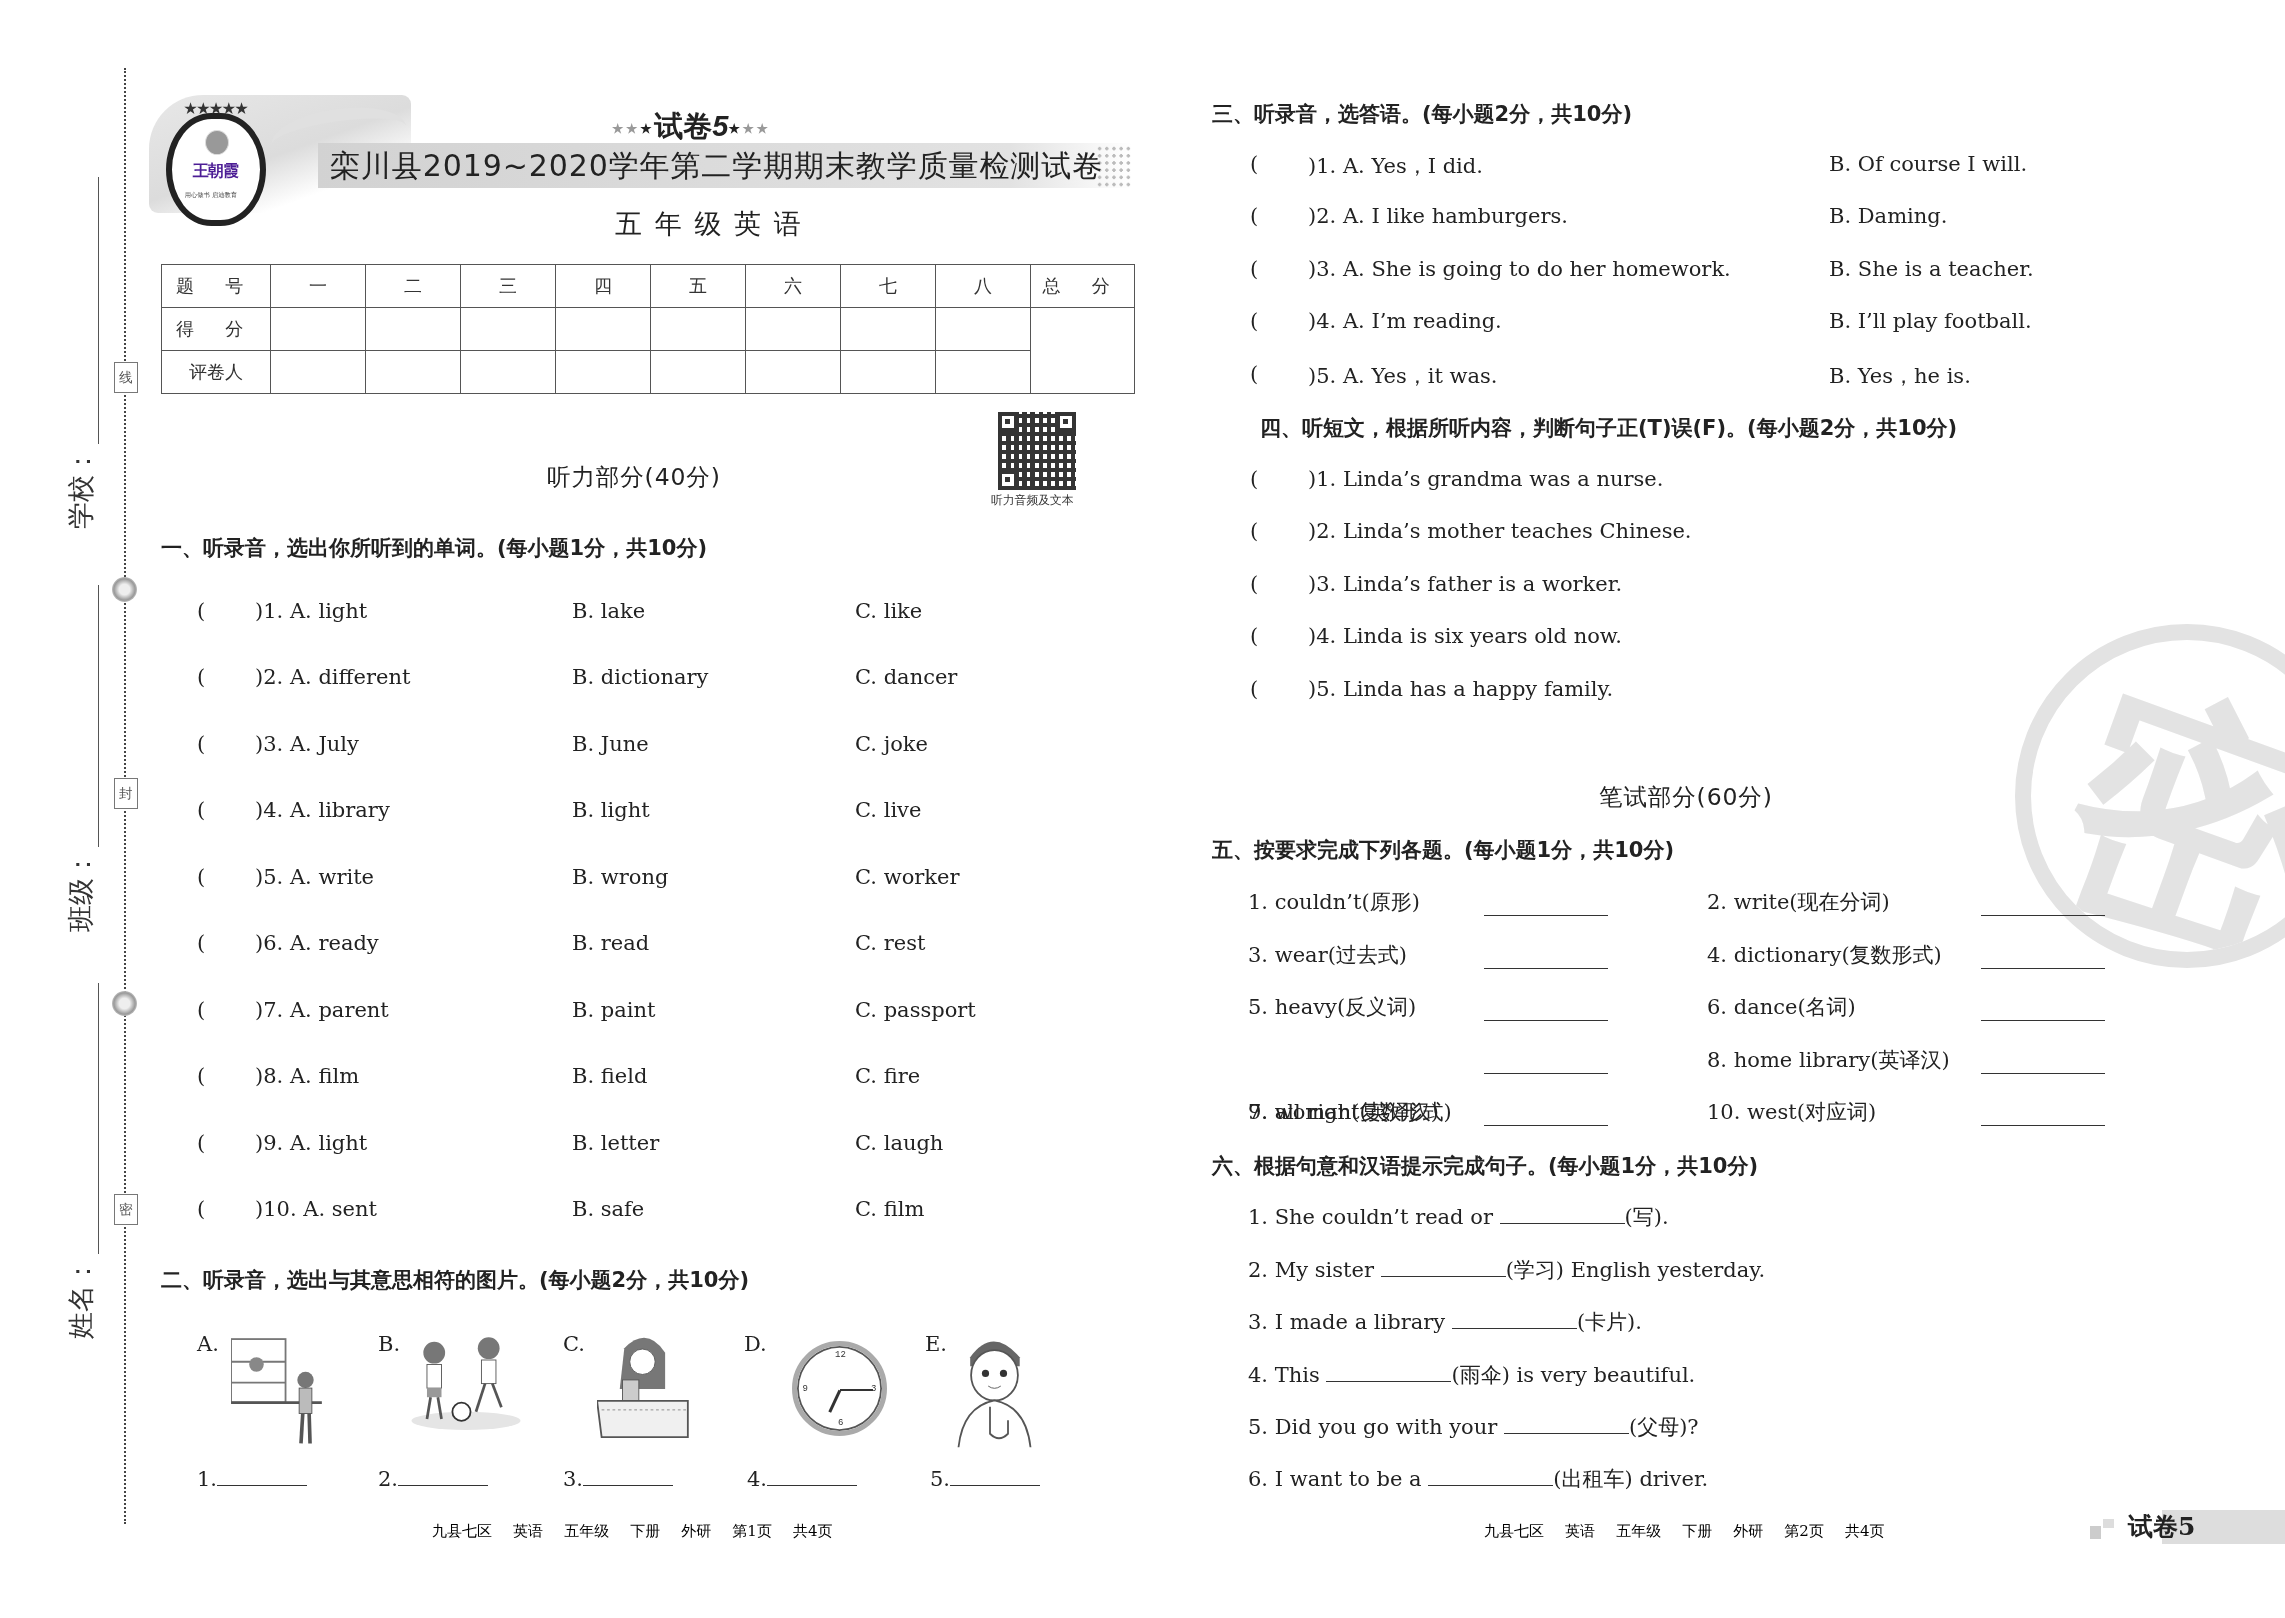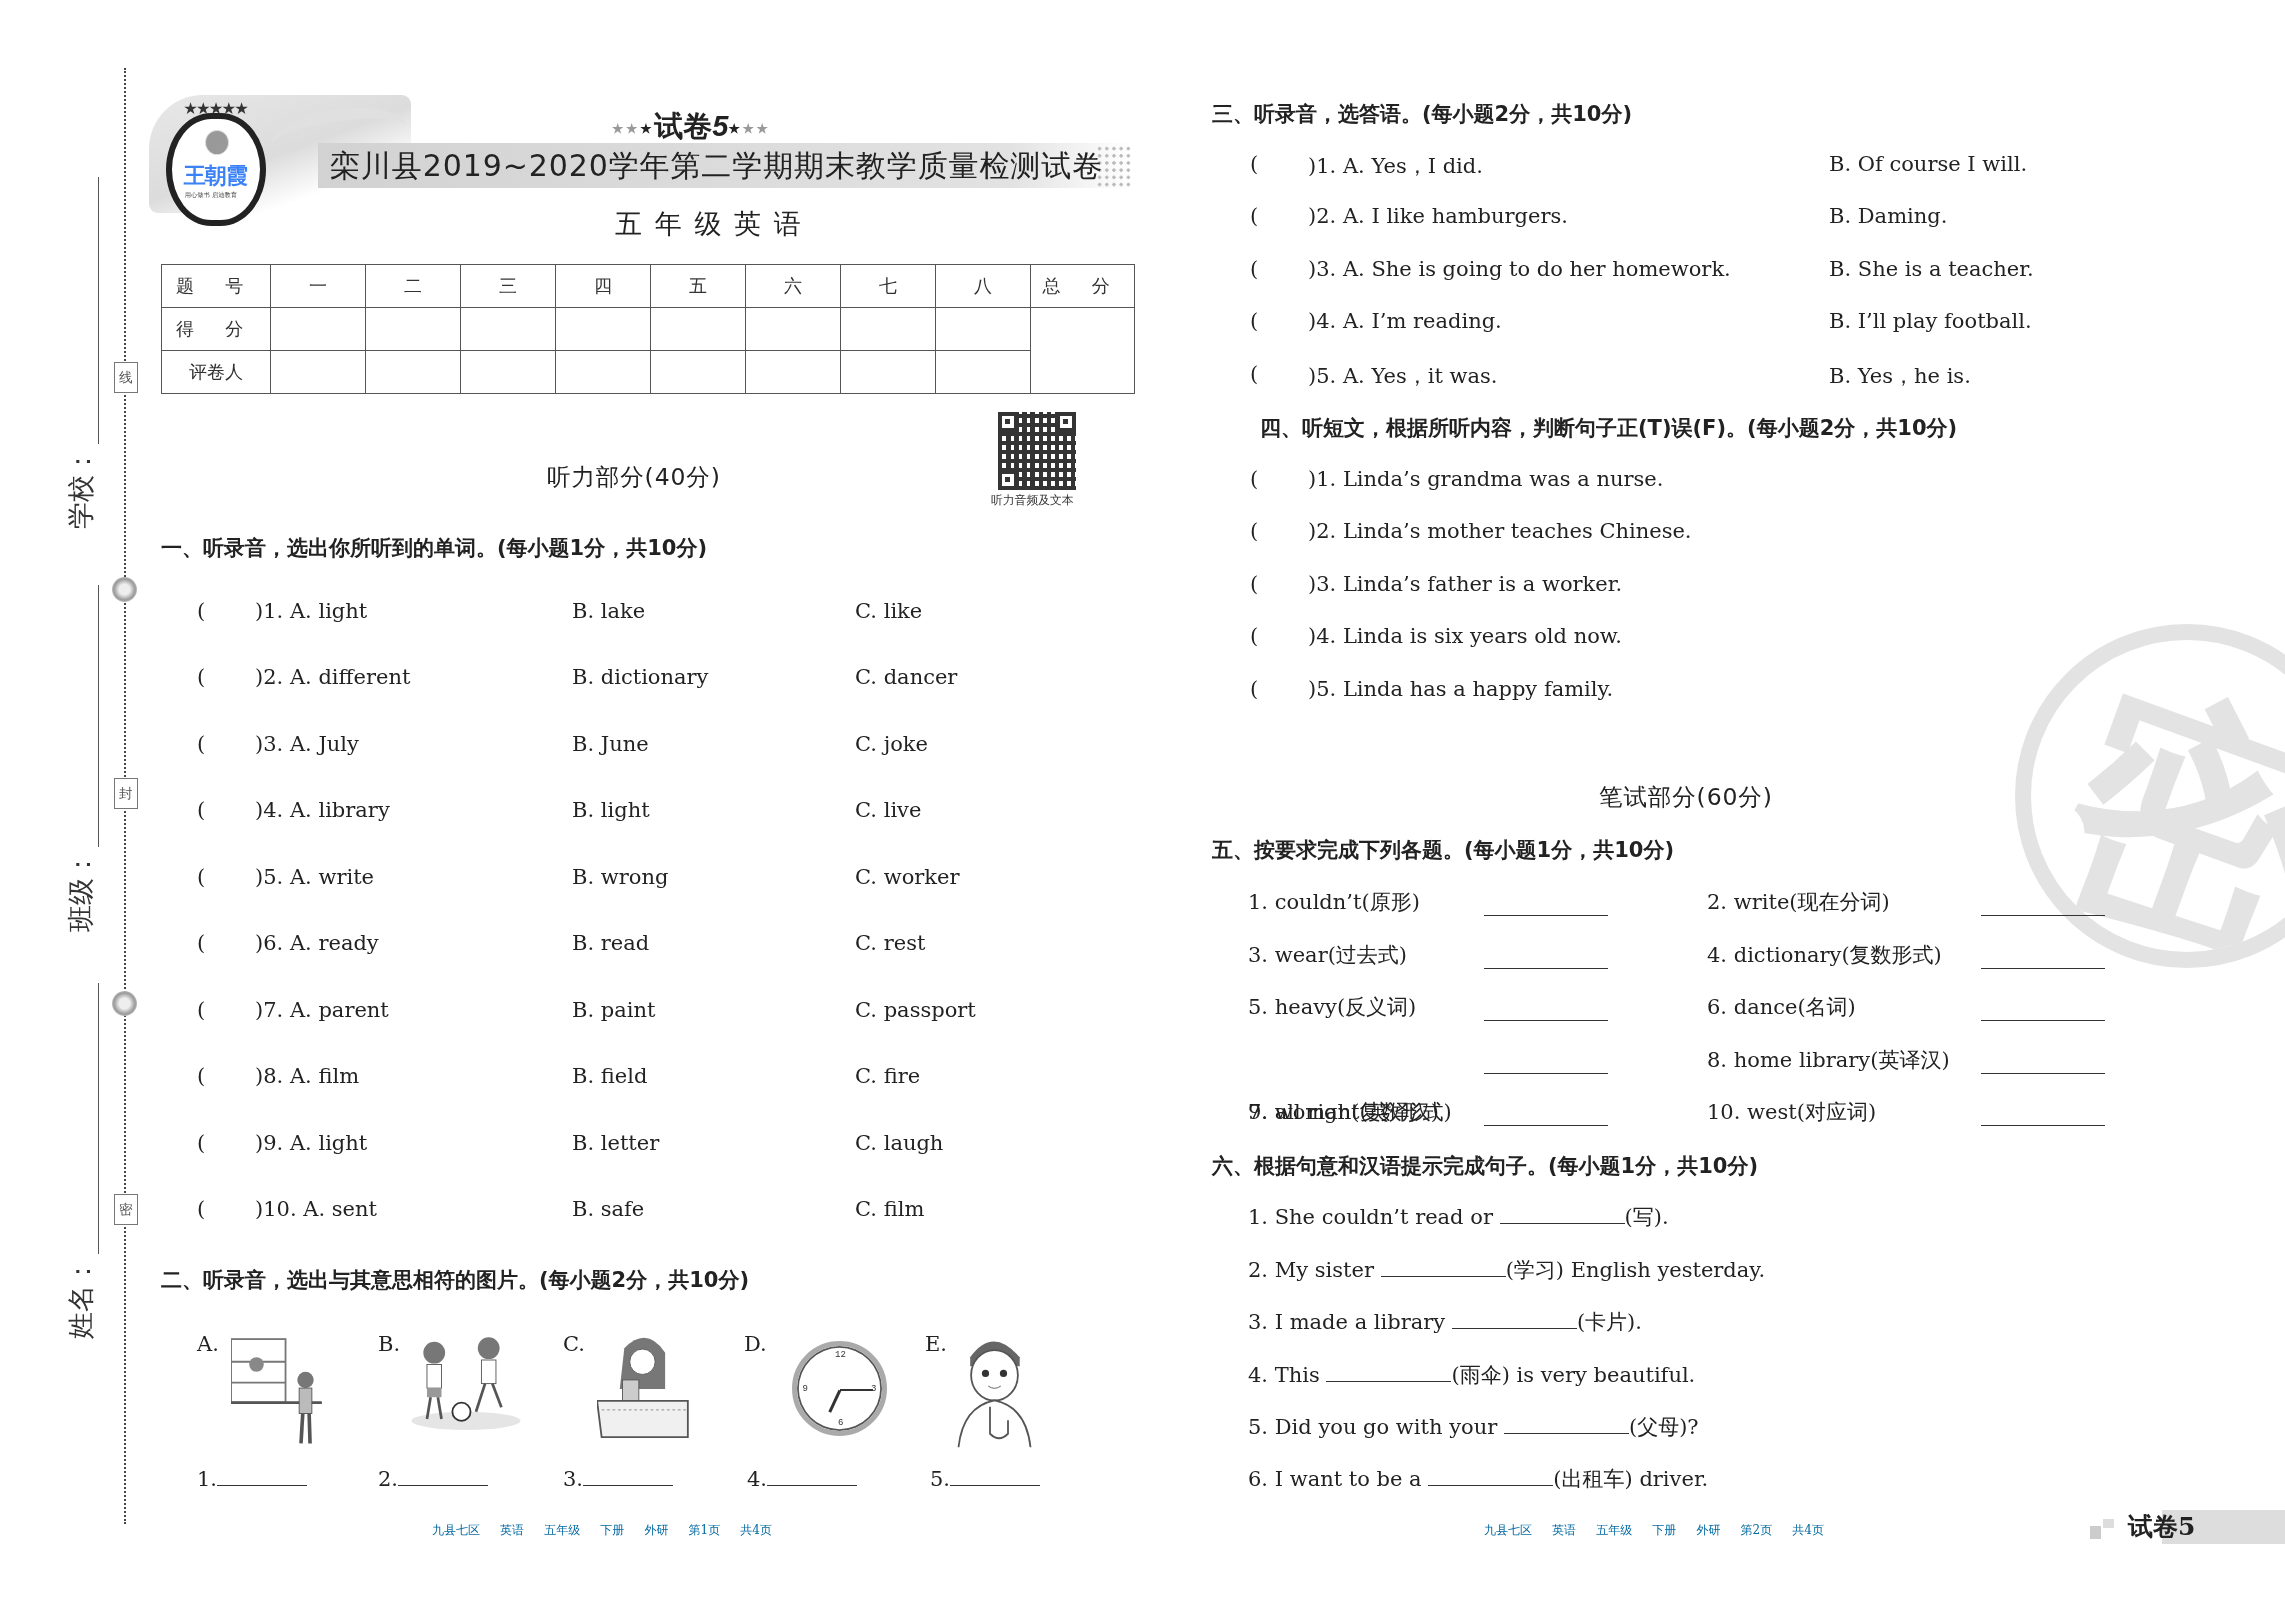--- a/index.html
+++ b/index.html
@@ -13,21 +13,21 @@
   .knot { position:absolute; left:112px; width:25px; height:25px; border-radius:50%; background:radial-gradient(circle,#eee 30%,#999 60%,#ddd 80%); }
   .field { position:absolute; left:63px; transform-origin:left top; transform:rotate(-90deg); font-size:27px; font-family:"DejaVu Sans",sans-serif; color:#333; display:flex; align-items:flex-end; }
   .field .ln { display:inline-block; border-bottom:1.8px solid #555; margin-left:3.6px; height:25px; }
 
   
   .ribbon { position:absolute; left:149px; top:95px; width:262px; height:118px; background:linear-gradient(160deg,#e5e5e5 0%,#d8d8d8 50%,transparent 75%); border-radius:54px 9px 72px 9px; opacity:.9; }
   .ribbon2 { position:absolute; left:271px; top:109px; width:136px; height:54px; border-top:12.7px solid #e0e0e0; border-radius:50%; transform:rotate(-8deg); }
   .logo { position:absolute; left:166px; top:113px; width:100px; height:113px; border-radius:50%/55%; border:6.3px solid #222; background:#fff; text-align:center; }
   .logo .stars { position:absolute; top:-20px; left:7.2px; width:72px; font-size:16.3px; color:#333; letter-spacing:-1.8px; }
   .logo .face { position:absolute; left:33px; top:11px; width:23.5px; height:25px; border-radius:50%; background:#999; border:1.8px solid #ddd; }
-  .logo .nm { position:absolute; left:5.4px; top:42px; width:76px; font-size:22px; font-weight:bold; font-family:Liberation Sans, sans-serif; letter-spacing:-0.9px; color:#3b82f6; }
+  .logo .nm { position:absolute; left:5.4px; top:42px; width:76px; font-size:16px; font-weight:bold; font-family:Liberation Sans, sans-serif; letter-spacing:-0.9px; color:#4c1d95; }
   .logo .sl { position:absolute; left:12.7px; top:72px; font-size:6.3px; color:#444; font-family:"DejaVu Sans",sans-serif; }
   .banner { position:absolute; left:318px; top:143px; width:814px; height:45px; background:linear-gradient(90deg,#d2d2d2,#e2e2e2 85%,rgba(220,220,220,0)); }
   .banner-dots { position:absolute; left:1096px; top:145px; width:36px; height:42px; background-image:radial-gradient(#bbb 30%,transparent 35%); background-size:7.2px 7.2px; }
   .title { position:absolute; left:330px; top:143px; font-size:30px; line-height:45px; color:#222; font-family:"DejaVu Sans",sans-serif; letter-spacing:0.9px; }
   .paper-no { position:absolute; left:612px; top:107px; font-size:29px; font-weight:bold; font-family:Liberation Sans, sans-serif; color:#222; }
   .paper-no .st { font-size:12.7px; color:#999; letter-spacing:2.7px; vertical-align:middle; }
   .paper-no .st.d { color:#222; }
   .subject { position:absolute; left:615px; top:206px; font-size:27px; letter-spacing:12.7px; font-family:"DejaVu Sans",sans-serif; color:#222; }
 
   
@@ -47,21 +47,21 @@
   .sec-title { font-size:21px; font-family:"DejaVu Sans",sans-serif; color:#222; font-weight:bold; }
   .item { font-size:21px; color:#222; }
 
   .pic { position:absolute; top:1330px; width:109px; height:136px; }
   .clock { position:absolute; left:792px; top:1341px; width:95px; height:95px; border-radius:50%; border:5.4px solid #aaa; box-shadow:inset 0 0 0 1.8px #555; background:#fff; }
   .clock .hand1 { position:absolute; left:50%; top:50%; width:33px; height:2.7px; background:#333; transform-origin:left center; }
   .clock .hand2 { position:absolute; left:50%; top:50%; width:23.5px; height:2.7px; background:#333; transform-origin:left center; transform:rotate(115deg); }
   .clock .n { position:absolute; font-size:9px; color:#333; font-family:Liberation Mono, monospace; }
   .blank { display:inline-block; border-bottom:1.8px solid #333; }
 
-  .footer { font-size:12px; color:#0369a1; word-spacing:16.3px; }
+  .footer { font-size:15px; color:#000000; word-spacing:16.3px; }
 
   .watermark { position:absolute; left:2015px; top:624px; width:344px; height:344px; border-radius:50%; border:16.3px solid #e3e3e3; overflow:hidden; }
   .watermark span { position:absolute; left:36px; top:18px; font-size:253px; color:#e3e3e3; font-weight:bold; transform:rotate(20deg); font-family:"DejaVu Sans",sans-serif; }
   .tab5 { position:absolute; left:2090px; top:1510px; width:196px; height:34px; background:linear-gradient(90deg,#fff 0,#fff 72px,#ddd 72px); }
   .tab5 .sq1 { position:absolute; left:0; top:16.3px; width:11px; height:12.7px; background:#ccc; }
   .tab5 .sq2 { position:absolute; left:12.7px; top:9px; width:11px; height:9px; background:#ddd; }
   .tab5 .lbl { position:absolute; left:38px; top:0; font-size:25px; font-weight:bold; color:#222; font-family:"DejaVu Serif",serif; }
 </style>
 </head>
 <body>

